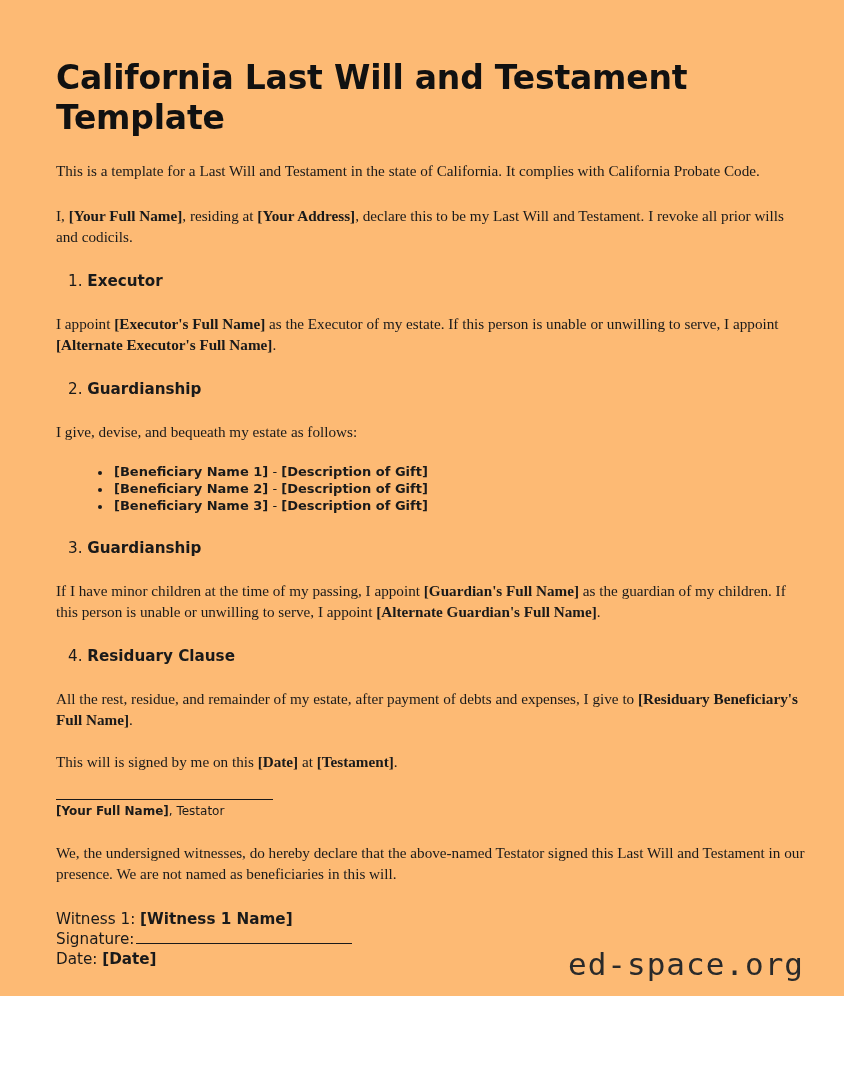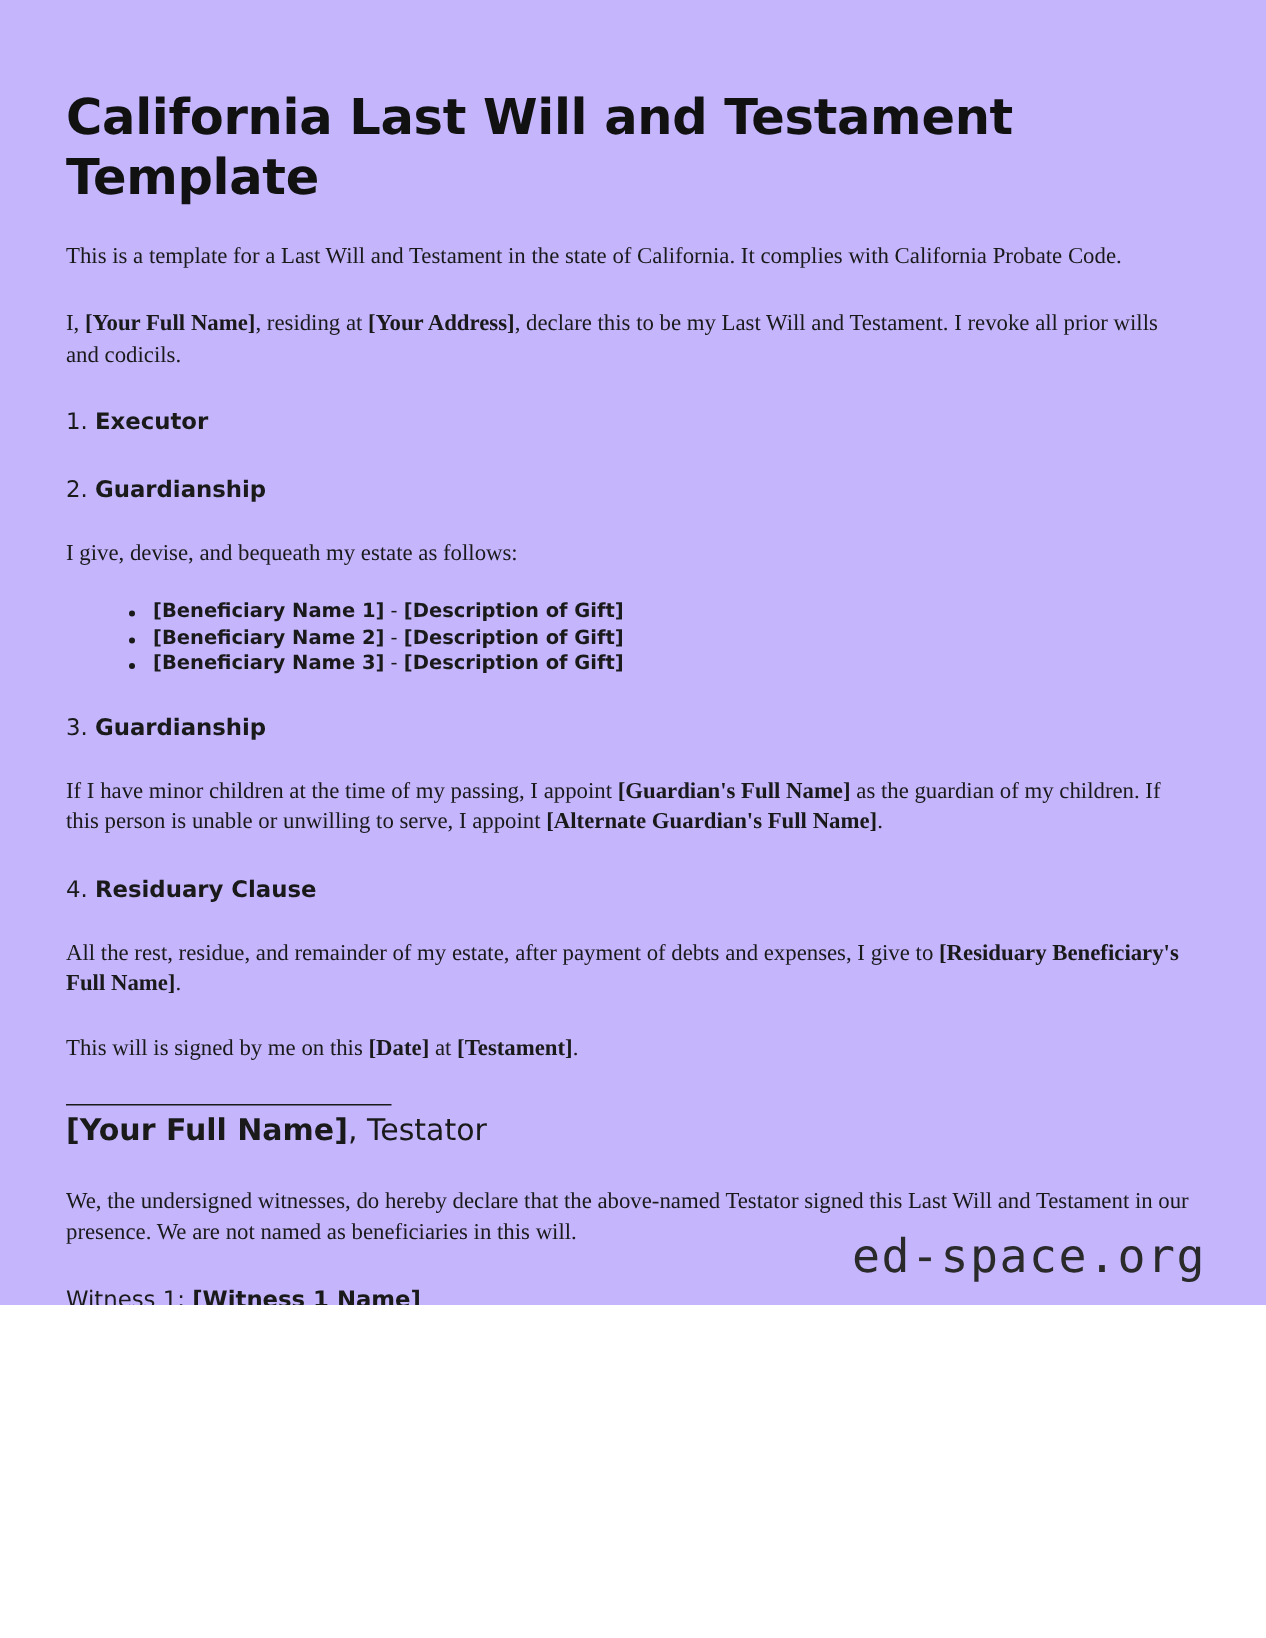--- a/index.html
+++ b/index.html
@@ -10,24 +10,24 @@
   body {
     width: 844px;
     height: 1092px;
     overflow: hidden;
     font-family: "DejaVu Sans", "Liberation Sans", sans-serif;
     color: #1a1a1a;
   }
   .page {
     position: relative;
     width: 844px;
-    height: 870px;
-    background: #c4b5fd;
+    height: 996px;
+    background: #fdba74;
     box-sizing: border-box;
-    padding: 46px 46px 0 44px;
+    padding: 46px 46px 0 56px;
     overflow: hidden;
   }
   .doc {
     width: 752px;
   }
   h1.doc-title {
     font-size: 33px;
     line-height: 1.20;
     font-weight: 700;
     letter-spacing: -0.2px;
@@ -42,21 +42,21 @@
     color: #1a1a1a;
     font-family: Liberation Serif, serif;
   }
   p.para.tight {
     margin-top: 22px;
   }
   h2.section {
     font-size: 15.2px;
     line-height: 1.36;
     font-weight: 400;
-    margin: 24px 0 0 0;
+    margin: 24px 0 0 12px;
     color: #1a1a1a;
   }
   h2.section .sec-num {
     font-weight: 400;
   }
   h2.section .sec-label {
     font-weight: 700;
   }
   b, .b {
     font-weight: 700;
@@ -89,21 +89,21 @@
   .sig-block {
     margin-top: 26px;
   }
   .sig-rule {
     width: 217px;
     height: 0;
     border-top: 1.6px solid #1a1a1a;
     margin: 0 0 3px 0;
   }
   .sig-name {
-    font-size: 20px;
+    font-size: 12px;
     line-height: 1.36;
   }
   .witness-block {
     margin-top: 24px;
   }
   .witness-block .wline {
     font-size: 15.2px;
     line-height: 1.33;
     white-space: nowrap;
   }
@@ -133,20 +133,21 @@
   <div class="doc">
 
     <h1 class="doc-title">California Last Will and Testament Template</h1>
 
     <p class="para"><span>This is a template for a Last Will and Testament in the state of California. It complies with California Probate Code.</span></p>
 
     <p class="para"><span>I, </span><b>[Your Full Name]</b><span>, residing at </span><b>[Your Address]</b><span>, declare this to be my Last Will and Testament. I revoke all prior wills and codicils.</span></p>
 
     <h2 class="section"><span class="sec-num">1.</span> <span class="sec-label">Executor</span></h2>
 
+    <p class="para tight"><span>I appoint </span><b>[Executor's Full Name]</b><span> as the Executor of my estate. If this person is unable or unwilling to serve, I appoint </span><b>[Alternate Executor's Full Name]</b><span>.</span></p>
 
     <h2 class="section"><span class="sec-num">2.</span> <span class="sec-label">Guardianship</span></h2>
 
     <p class="para tight">I give, devise, and bequeath my estate as follows:</p>
 
     <ul class="bene-list">
       <li><b>[Beneficiary Name 1]</b><span class="sep"> - </span><b>[Description of Gift]</b></li>
       <li><b>[Beneficiary Name 2]</b><span class="sep"> - </span><b>[Description of Gift]</b></li>
       <li><b>[Beneficiary Name 3]</b><span class="sep"> - </span><b>[Description of Gift]</b></li>
     </ul>

